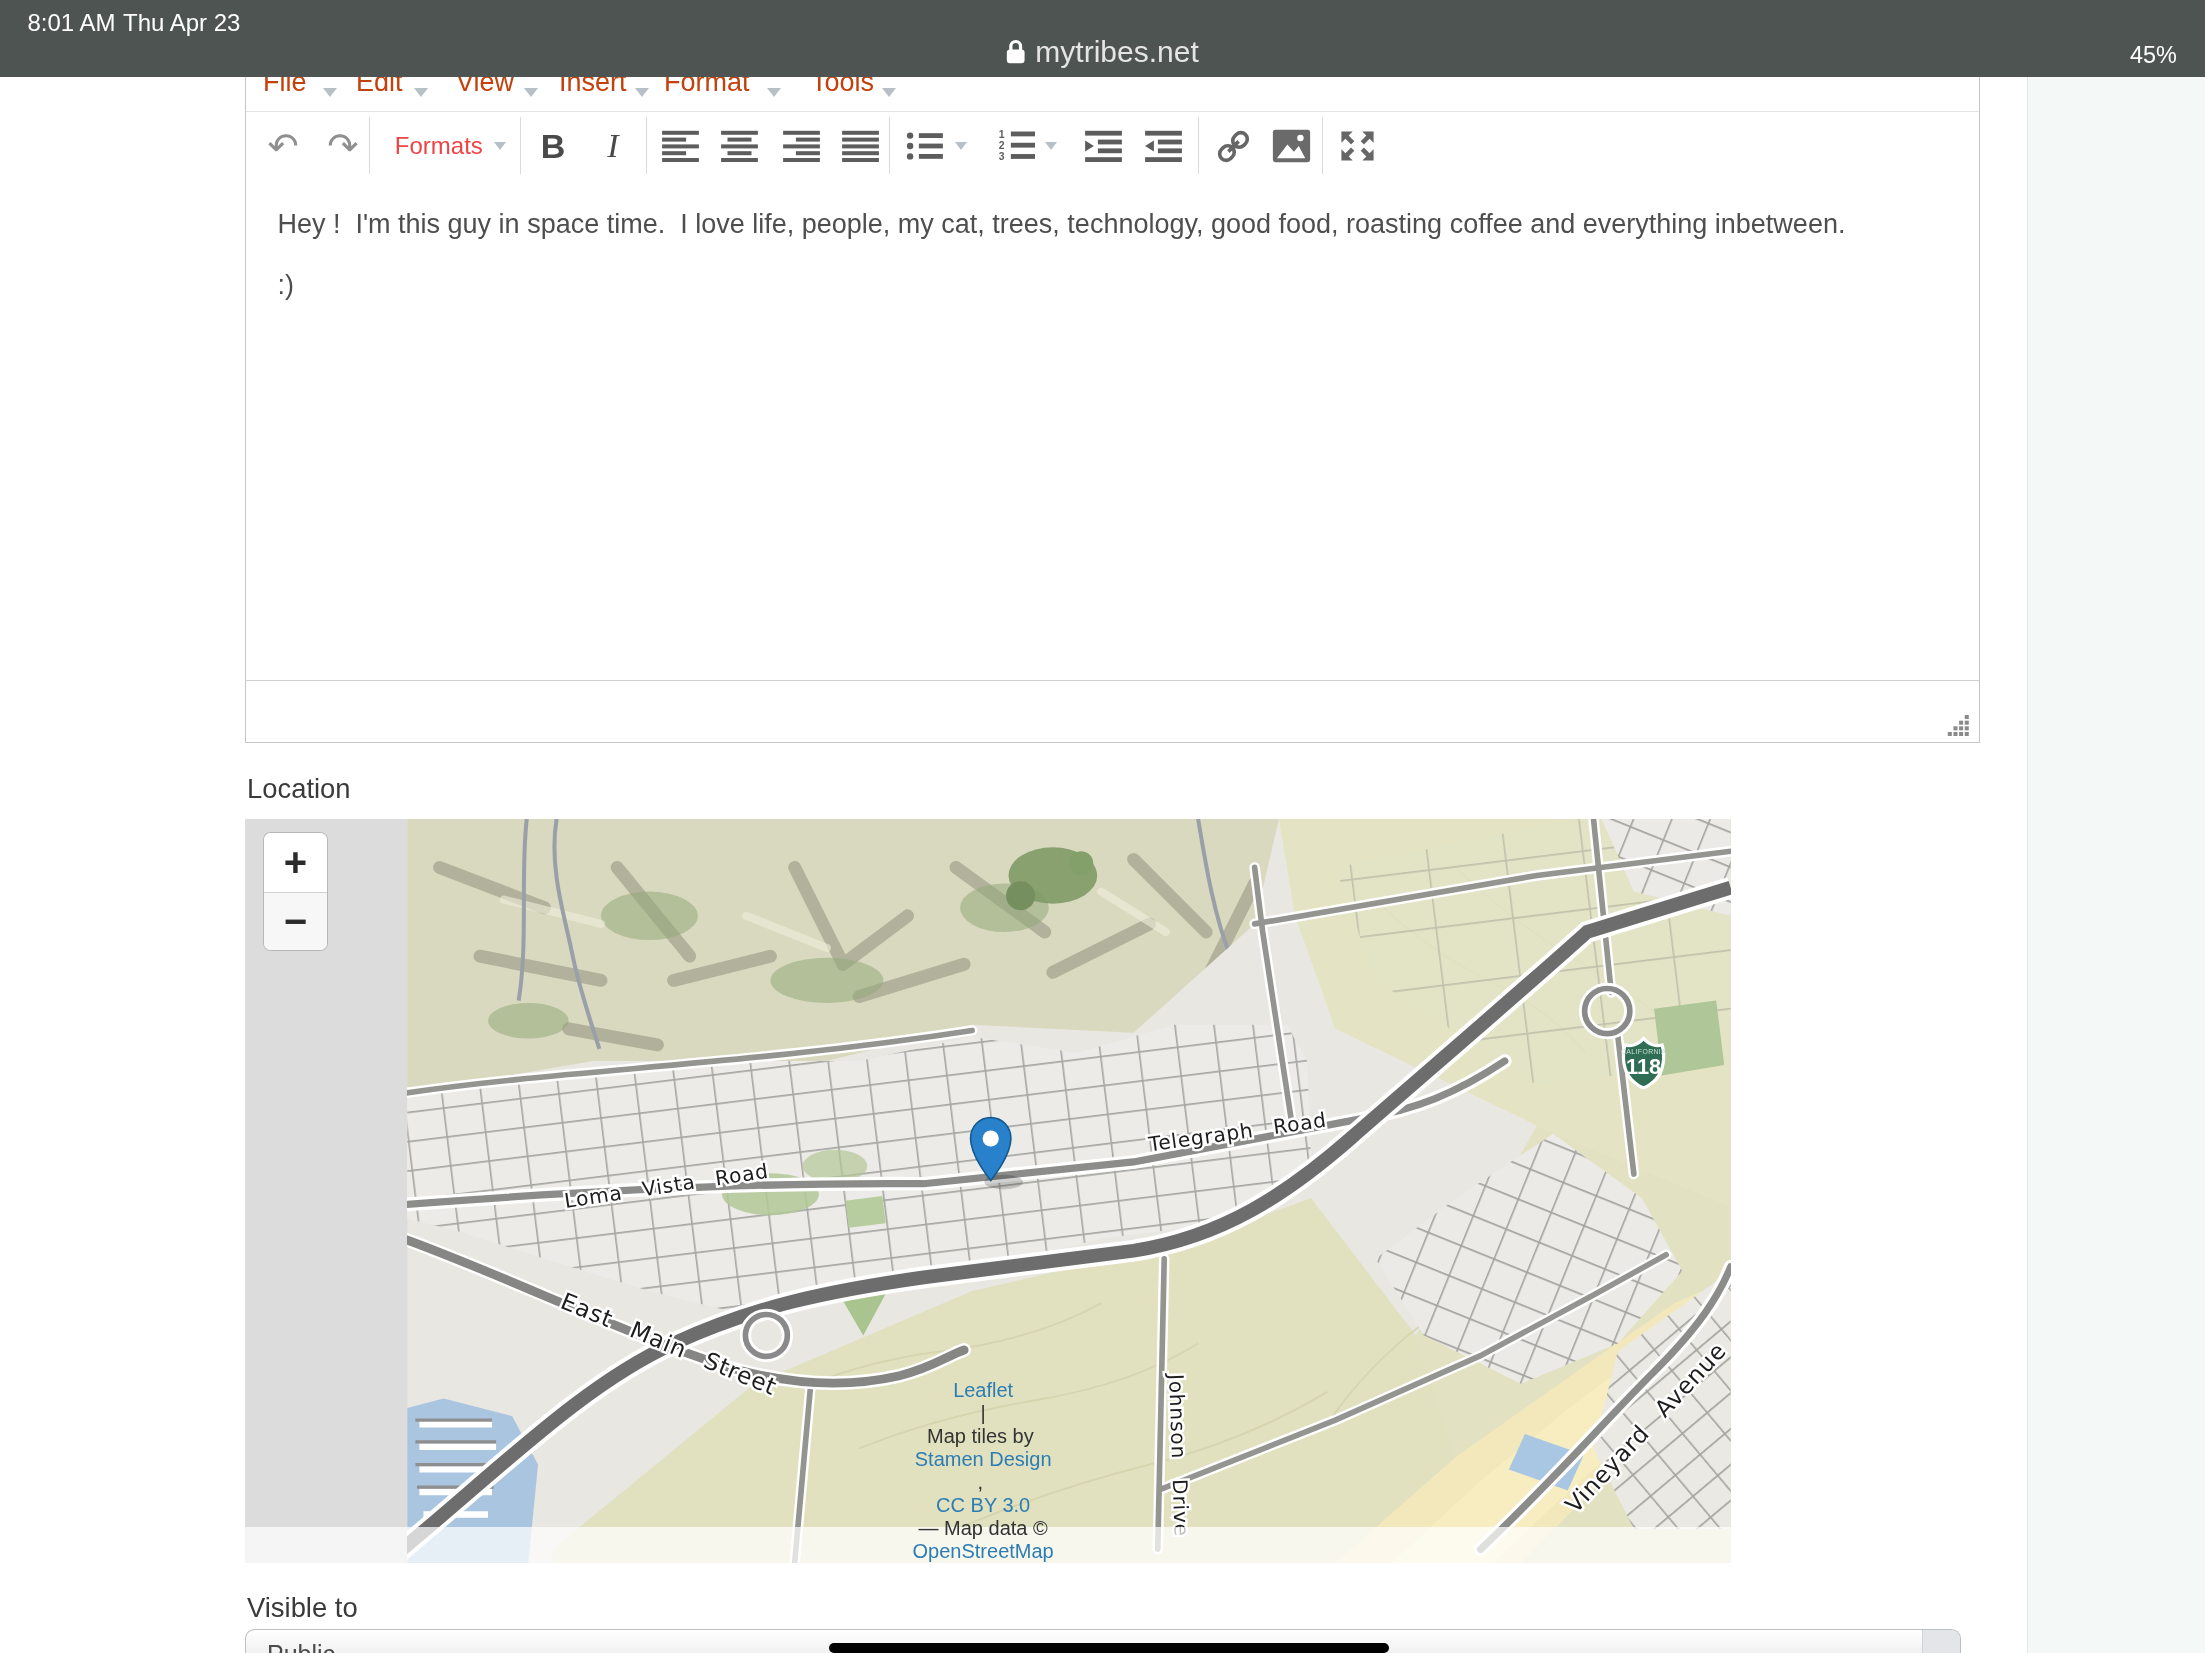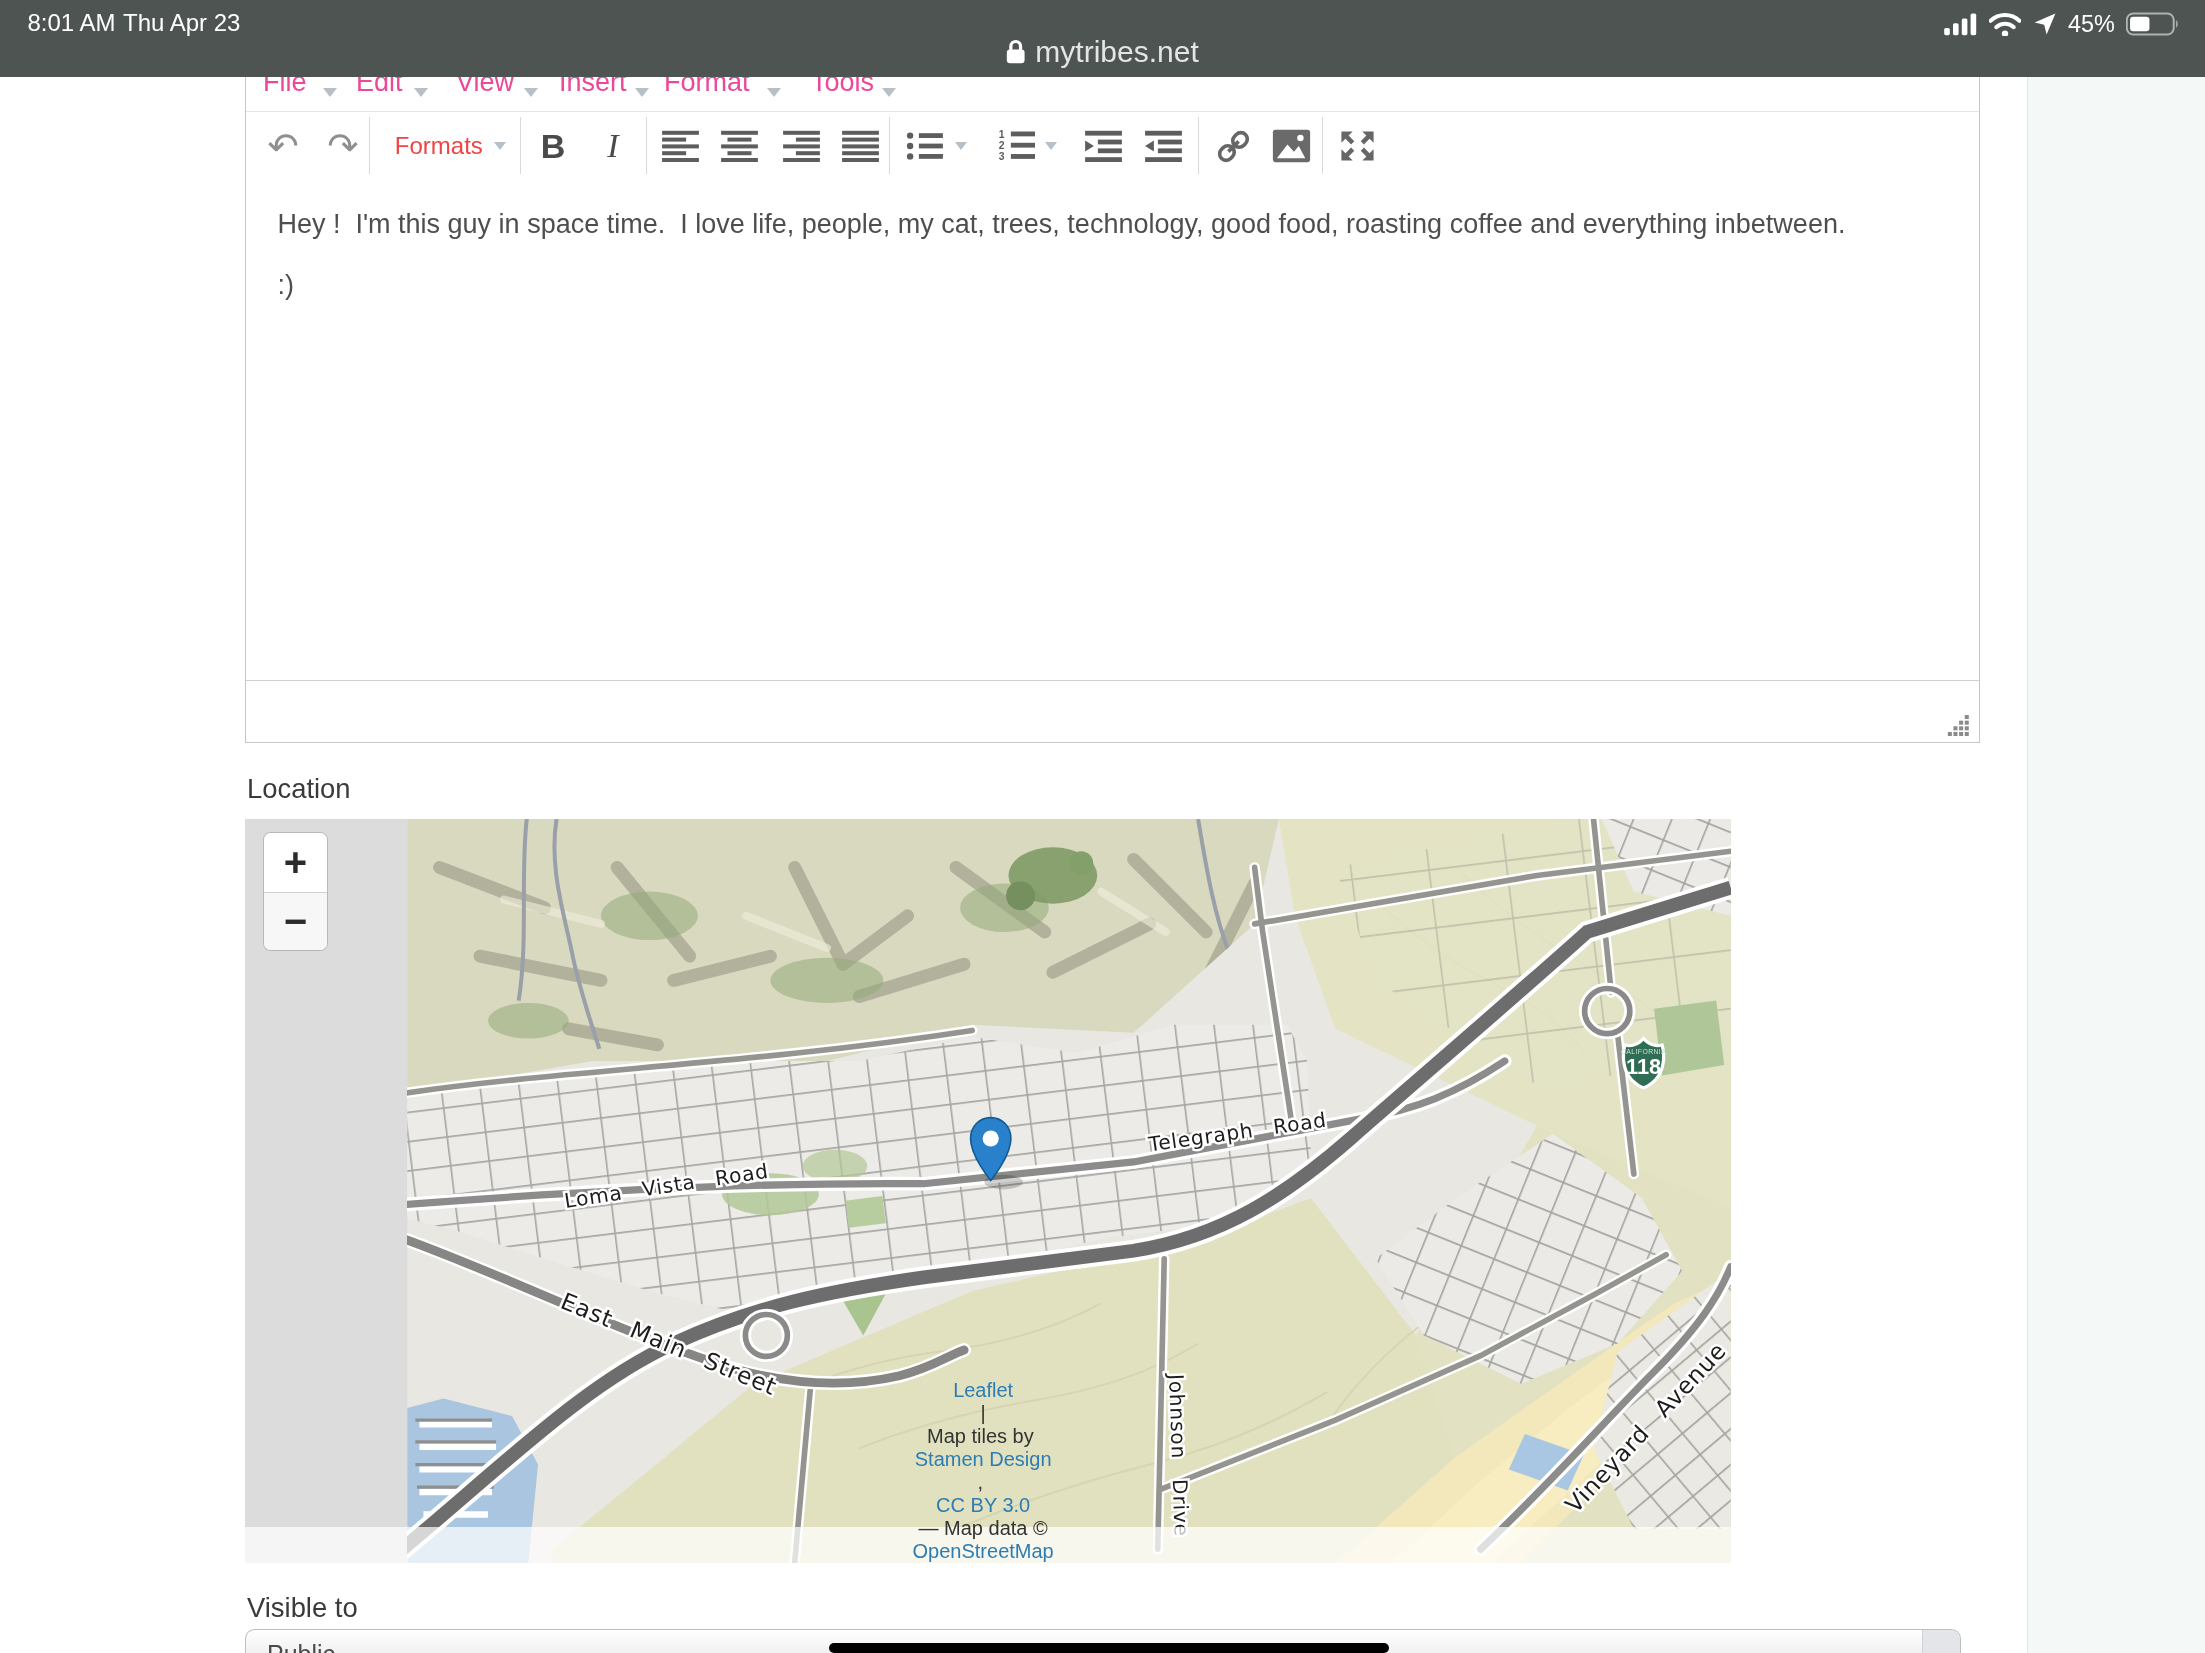--- a/index.html
+++ b/index.html
@@ -5,28 +5,28 @@
   html,body{margin:0;padding:0;background:#fff;}
   .screen{position:relative;width:2205px;height:1653px;background:#ffffff;overflow:hidden;
           font-family:"Liberation Sans",sans-serif;}
   .abs{position:absolute;}
   
   .statusbar{left:0;top:0;width:2205px;height:77px;background:#4e5452;color:#fff;}
   .sb-time{left:27.4px;top:9px;font-size:24px;font-weight:500;}
   .sb-date{left:123px;top:9px;font-size:24px;font-weight:400;}
   .sb-url{left:0;top:32px;width:2205px;height:40px;display:flex;align-items:center;justify-content:center;gap:9.7px;}
   .sb-url span{font-size:30px;color:#e5e5e5;}
-  .sb-right{right:24px;top:8px;display:flex;align-items:center;gap:11.3px;height:32px;}
+  .sb-right{right:24px;top:8px;display:flex;align-items:center;gap:11.3px;height:32px;flex-direction:column;}
   .sb-pct{font-size:23.4px;color:#fff;}
   
   .right-strip{left:2027px;top:77px;width:178px;height:1576px;background:#f4f8f6;border-left:0.8px solid #e2e6e4;}
   
   .editor{left:245px;top:77px;width:1735px;height:666px;border:1.6px solid #c6c6c6;border-top:none;box-sizing:border-box;background:#fff;}
   .menubar{left:0;top:0;width:100%;height:34px;overflow:hidden;border-bottom:0.8px solid #e4e4e4;}
-  .menu-item{top:-9.7px;font-size:27px;color:#ec4899;}
+  .menu-item{top:-9.7px;font-size:27px;color:#c2410c;}
   .caret{width:0;height:0;border-left:7.3px solid transparent;border-right:7.3px solid transparent;border-top:9px solid #b7bfc7;}
   .m-caret{top:11.3px;}
   .toolbar{left:0;top:35px;width:100%;height:68px;border-bottom:0.8px solid #d2d2d2;background:#fff;}
   .tb-divider{top:4.8px;width:0.8px;height:57px;background:#dadada;}
   .tb-btn{top:0;height:68px;display:flex;align-items:center;justify-content:center;}
   .tb-glyph{font-family:"DejaVu Sans",sans-serif;font-size:37px;color:#8f8f8f;line-height:1;}
   .formats{font-size:24px;color:#ef4444;}
   .bold-g{font-size:34px;font-weight:bold;color:#4a4a4a;}
   .ital-g{font-family:"Liberation Serif",serif;font-style:italic;font-size:34px;font-weight:500;color:#4a4a4a;}
   .tb-caret{border-left:6.5px solid transparent;border-right:6.5px solid transparent;border-top:8px solid #b7bfc7;}

